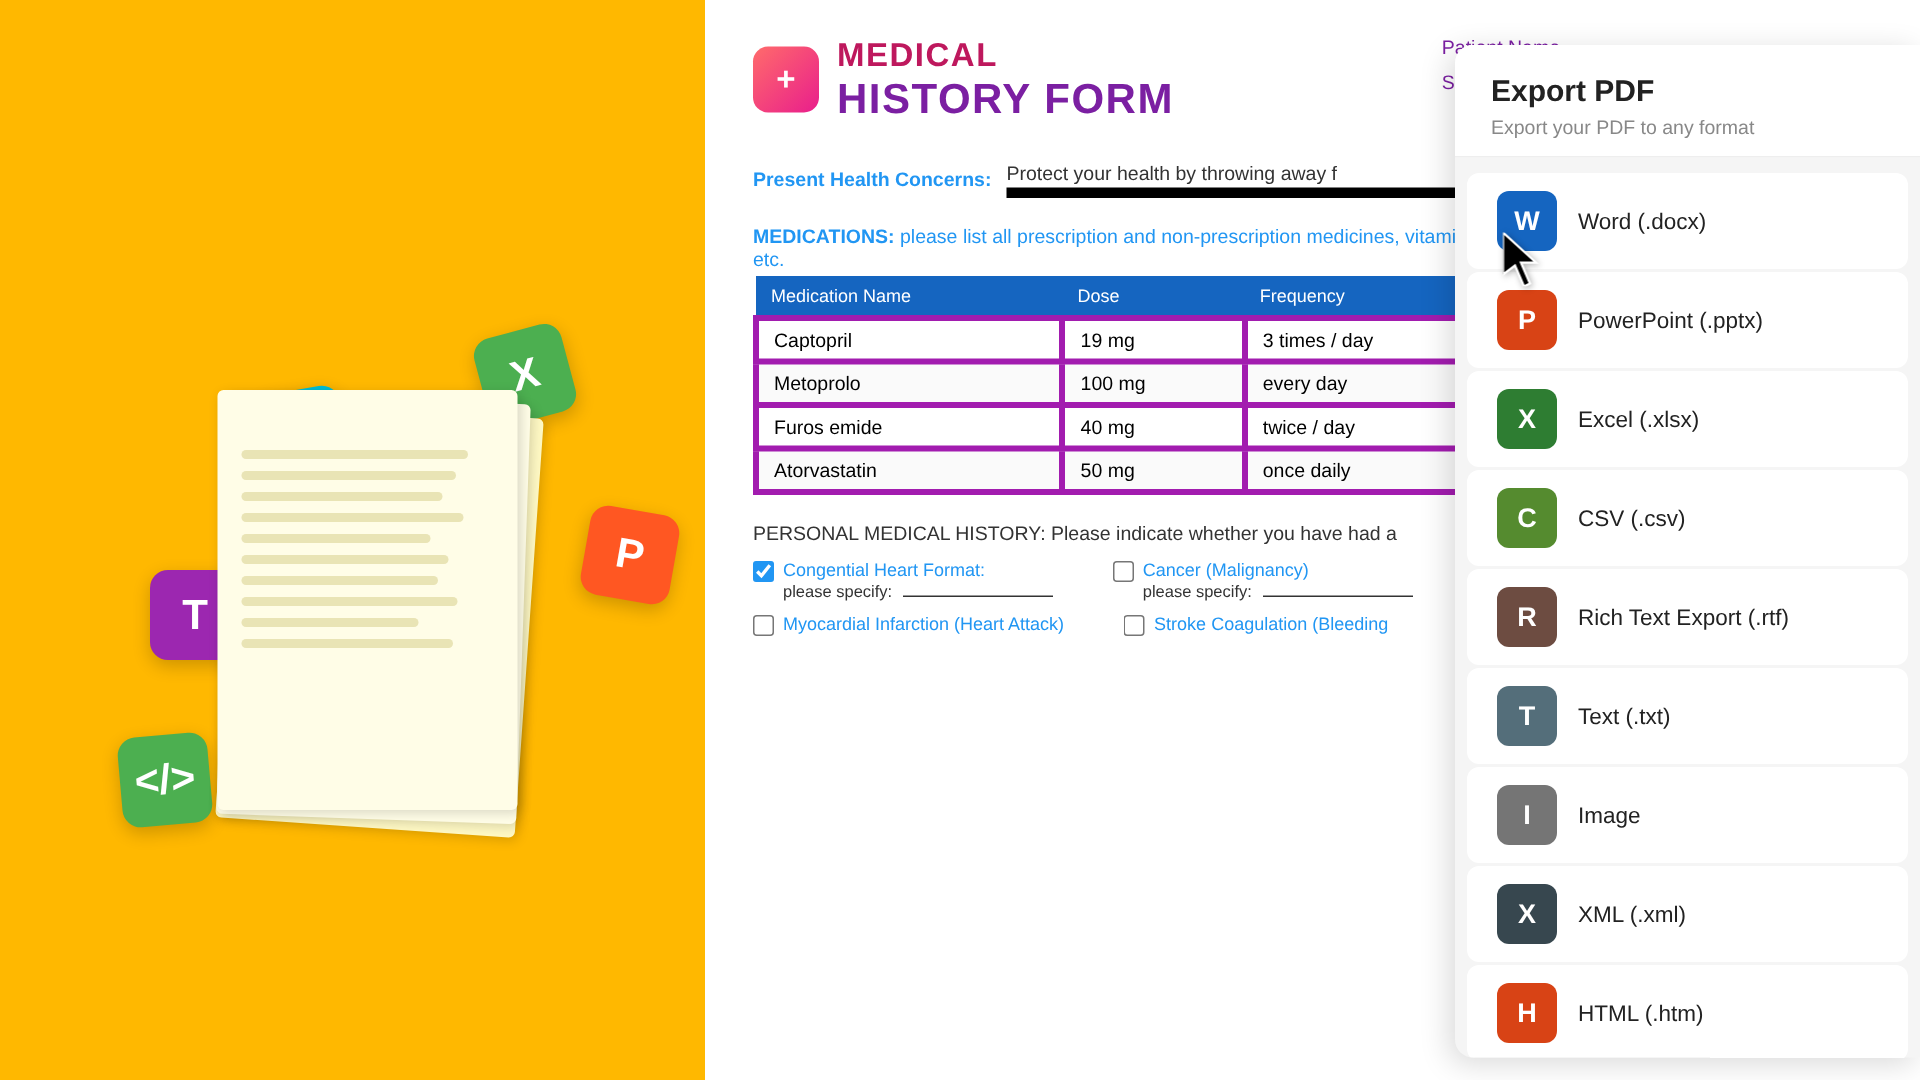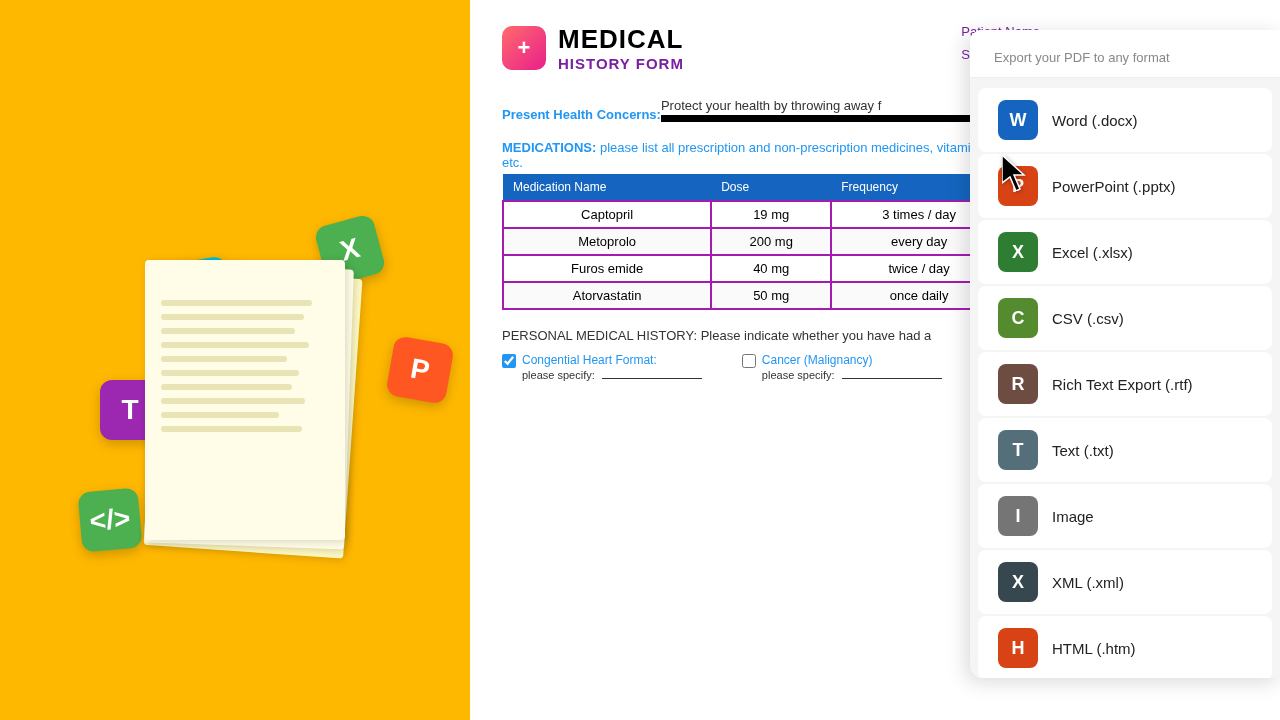--- a/index.html
+++ b/index.html
@@ -161,28 +161,28 @@
       font-weight: bold;
       flex-shrink: 0;
     }
 
     .form-title {
       display: flex;
       flex-direction: column;
     }
 
     .form-title-medical {
-      font-size: 26px;
-      font-weight: bold;
-      color: #000000;
+      font-size: 22px;
+      font-weight: bold;
+      color: #be185d;
       letter-spacing: 1px;
     }
 
     .form-title-history {
-      font-size: 15px;
+      font-size: 28px;
       font-weight: bold;
       color: #7B1FA2;
       letter-spacing: 1px;
     }
 
     .form-header-right {
       display: flex;
       flex-direction: column;
       align-items: flex-start;
       gap: 8px;
@@ -196,21 +196,22 @@
       color: #7B1FA2;
     }
 
     .header-field-line {
       width: 200px;
       border-bottom: 1px solid #999;
     }
 
     .health-concerns-row {
       display: flex;
-      align-items: flex-end;
+      align-items: center;
+      gap: 10px;
       margin-bottom: 18px;
     }
 
     .health-label {
       font-size: 13px;
       color: #2196F3;
       font-weight: bold;
       white-space: nowrap;
     }
 
@@ -244,24 +245,23 @@
     .med-table th {
       background: #1565C0;
       color: white;
       padding: 6px 10px;
       text-align: left;
       font-weight: normal;
       font-size: 12px;
     }
 
     .med-table td {
-      border: 2px solid #a21caf;
+      border: 4px solid #a21caf;
       padding: 5px 10px;
       background: white;
-      text-align: center;
     }
 
     .med-table tr:nth-child(even) td {
       background: #fafafa;
     }
 
     .personal-history {
       margin-top: 16px;
     }
 
@@ -485,21 +485,21 @@
           </tr>
         </thead>
         <tbody id="med-tbody">
         <tr>
               <td>Captopril</td>
               <td>19 mg</td>
               <td>3 times / day</td>
             </tr>
             <tr>
               <td>Metoprolo</td>
-              <td>200 mg</td>
+              <td>100 mg</td>
               <td>every day</td>
             </tr>
             <tr>
               <td>Furos emide</td>
               <td>40 mg</td>
               <td>twice / day</td>
             </tr>
             <tr>
               <td>Atorvastatin</td>
               <td>50 mg</td>
@@ -525,25 +525,36 @@
         </div>
         <div class="checkbox-item">
           <input type="checkbox" style="">
           <div>
             <span>Cancer (Malignancy)</span>
             <span class="checkbox-specifier">please specify: <span class="specifier-line"></span></span>
           </div>
         </div>
       </div>
 
+      <div class="checkbox-row">
+        <div class="checkbox-item">
+          <input type="checkbox" style="">
+          <span>Myocardial Infarction (Heart Attack)</span>
+        </div>
+        <div class="checkbox-item">
+          <input type="checkbox" style="">
+          <span>Stroke Coagulation (Bleeding</span>
+        </div>
+      </div>
     </div>
   </div>
 
   <div class="export-panel">
     <div class="export-header">
+      <div class="export-title">Export PDF</div>
       <div class="export-subtitle">Export your PDF to any format</div>
     </div>
     <div class="export-list" id="export-list">
     <div class="export-item">
           <div class="export-item-icon" style="background: rgb(21, 101, 192);">W</div>
           <span class="export-item-label">Word (.docx)</span>
         </div>
         <div class="export-item">
           <div class="export-item-icon" style="background: rgb(216, 67, 21);">P</div>
           <span class="export-item-label">PowerPoint (.pptx)</span>

